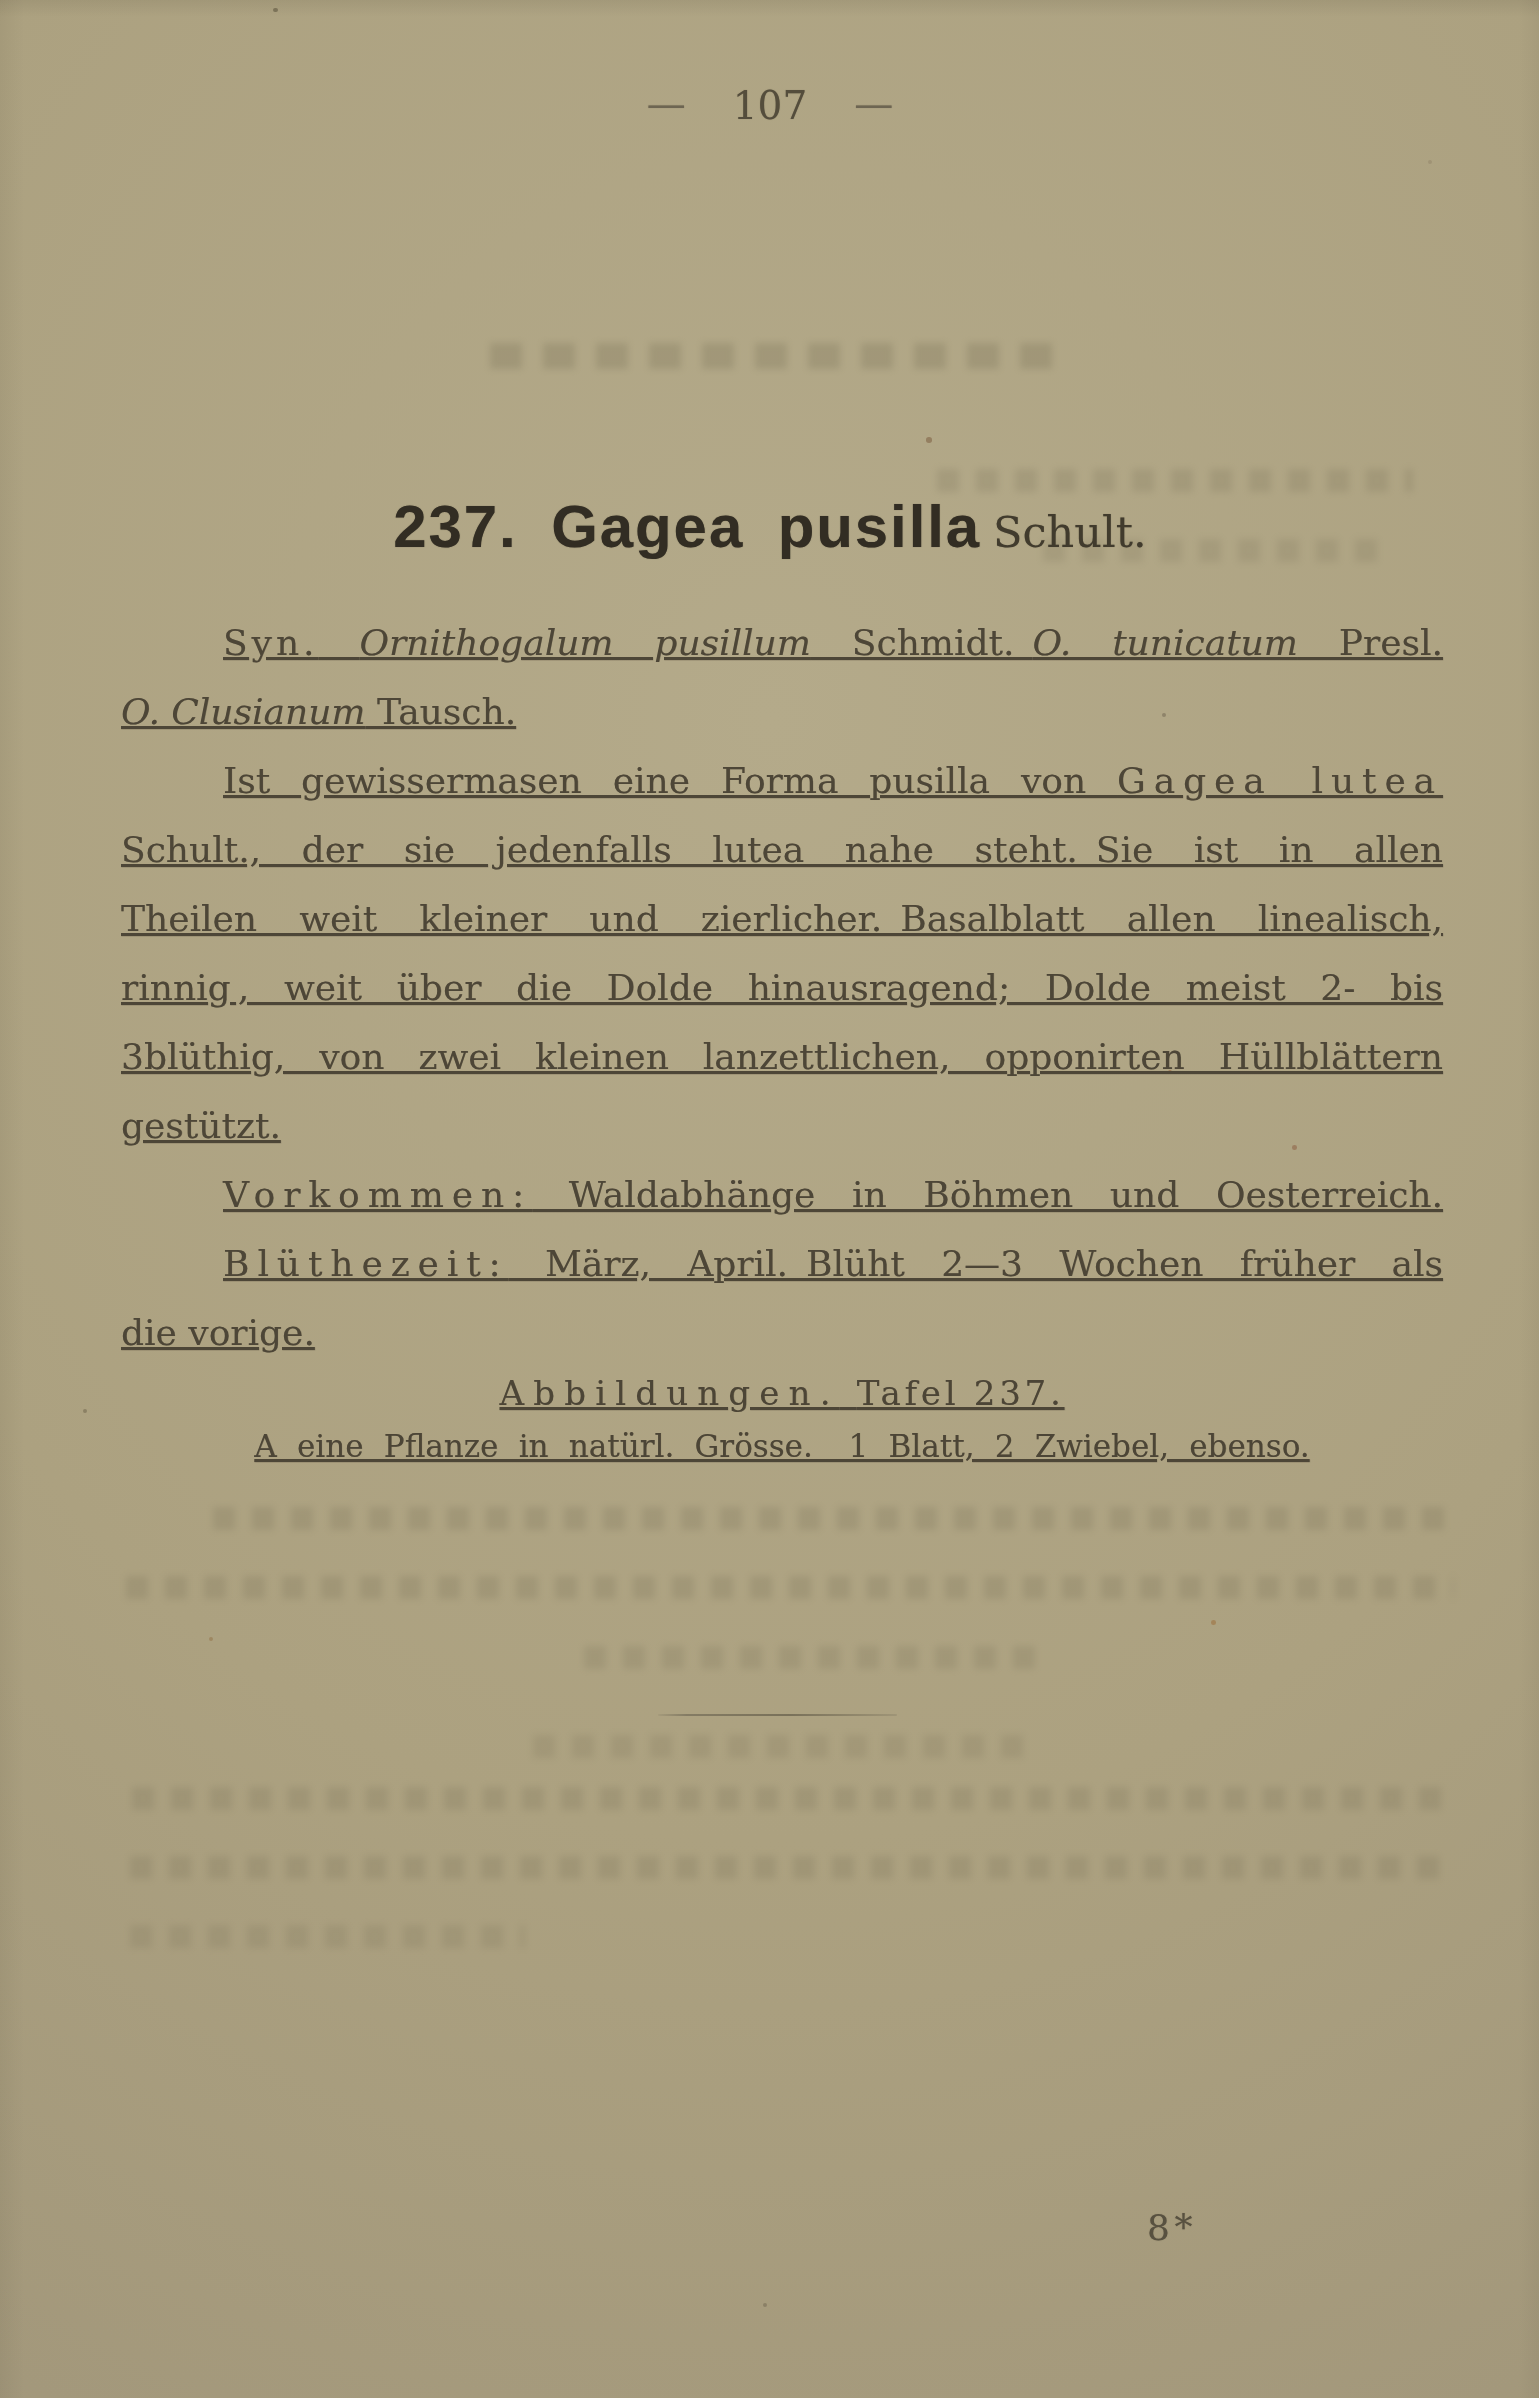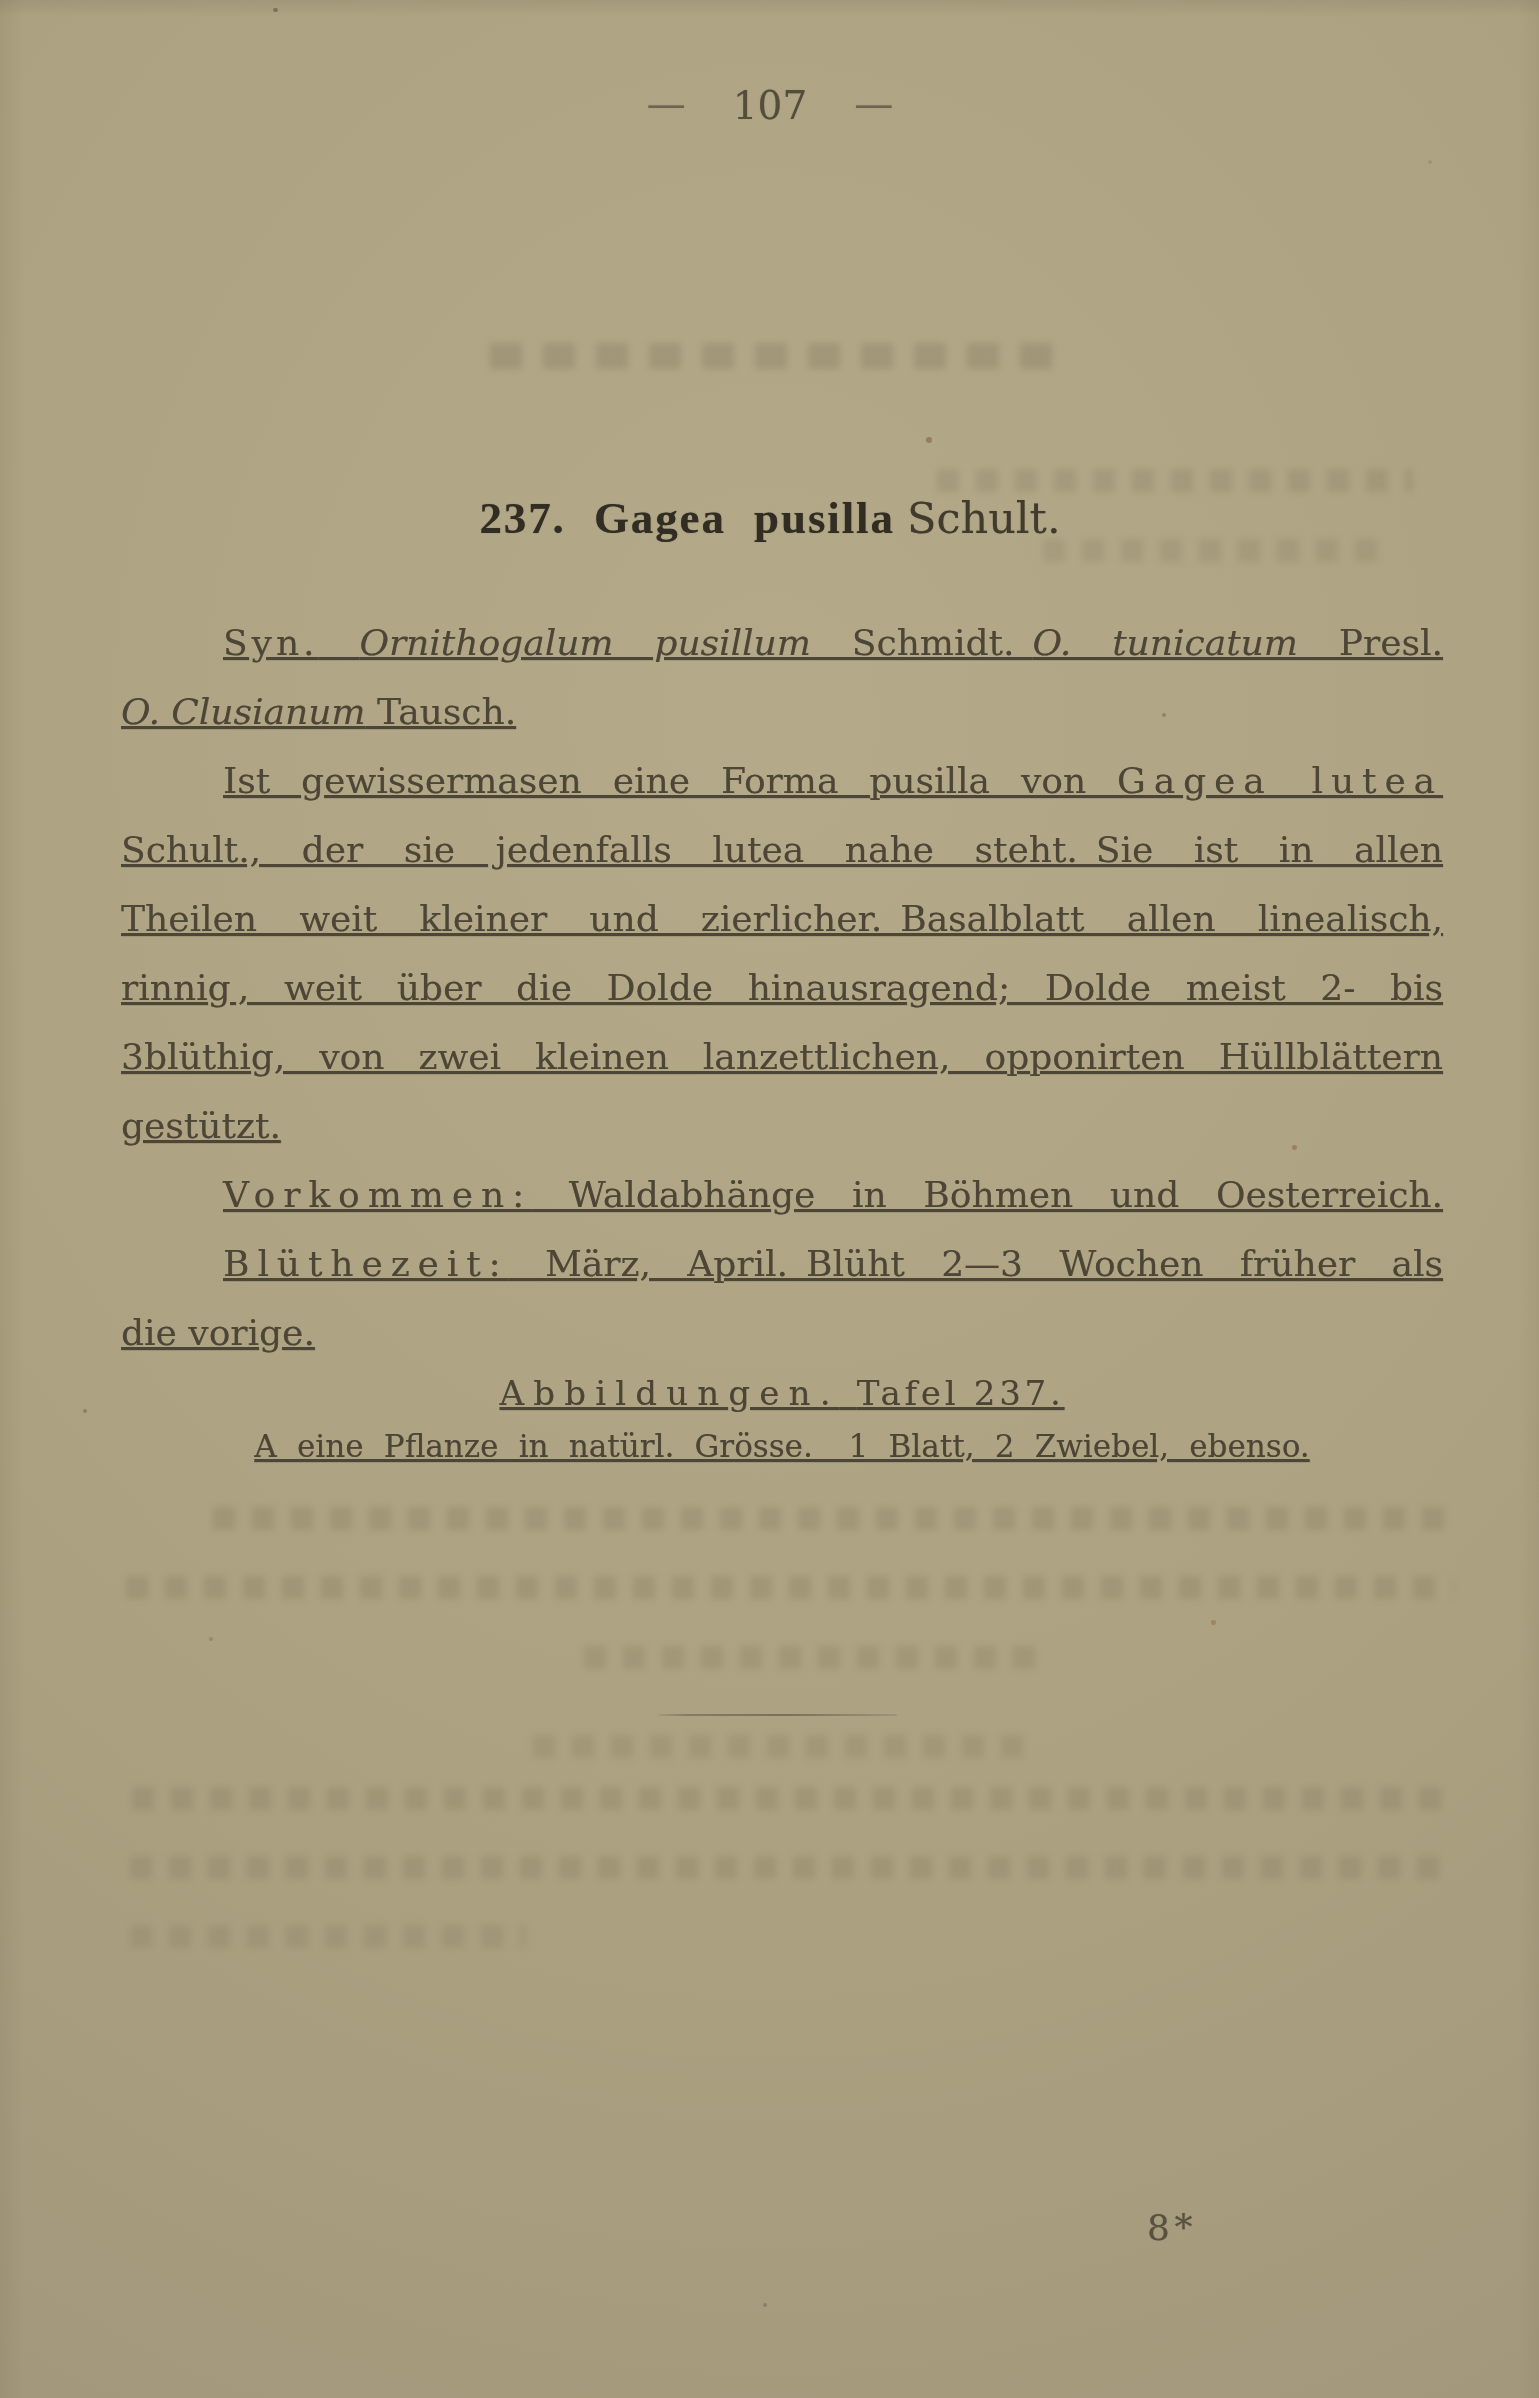--- a/index.html
+++ b/index.html
@@ -22,22 +22,22 @@
     font-size:39px;color:#544d3c;
     text-shadow:0 0 0.9px rgba(80,72,56,.45);
   }
   .pagenum-row .dash{color:#6d6552;transform:translateY(-1.9px);}
   
   .heading{
     position:absolute;top:492px;left:0;width:100%;
     text-align:center;white-space:nowrap;
   }
   .h-bold{
-    font-family:Liberation Serif, serif;
-    font-weight:700;font-size:45px;letter-spacing:1.9px;word-spacing:15px;
+    font-family:Liberation Sans, sans-serif;
+    font-weight:700;font-size:60px;letter-spacing:1.9px;word-spacing:15px;
     color:var(--heading-ink,#322d23);
     text-shadow:0 0 0.9px rgba(40,36,26,.5);
   }
   .h-serif{
     font-family:"DejaVu Serif", serif;
     font-size:43px;color:#413b2d;margin-left:12px;
     text-shadow:0 0 0.9px rgba(60,54,40,.4);
   }
   
   .body-text{

